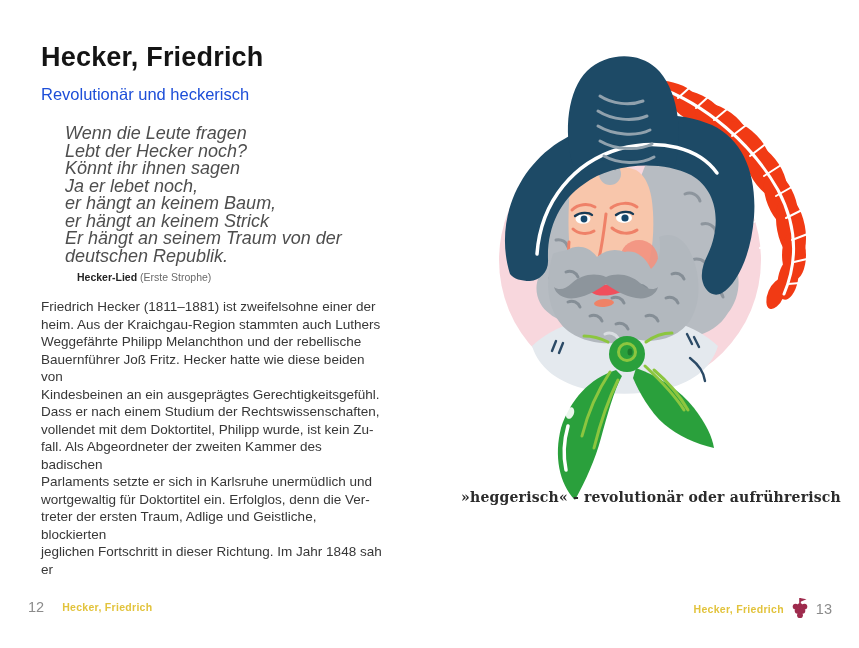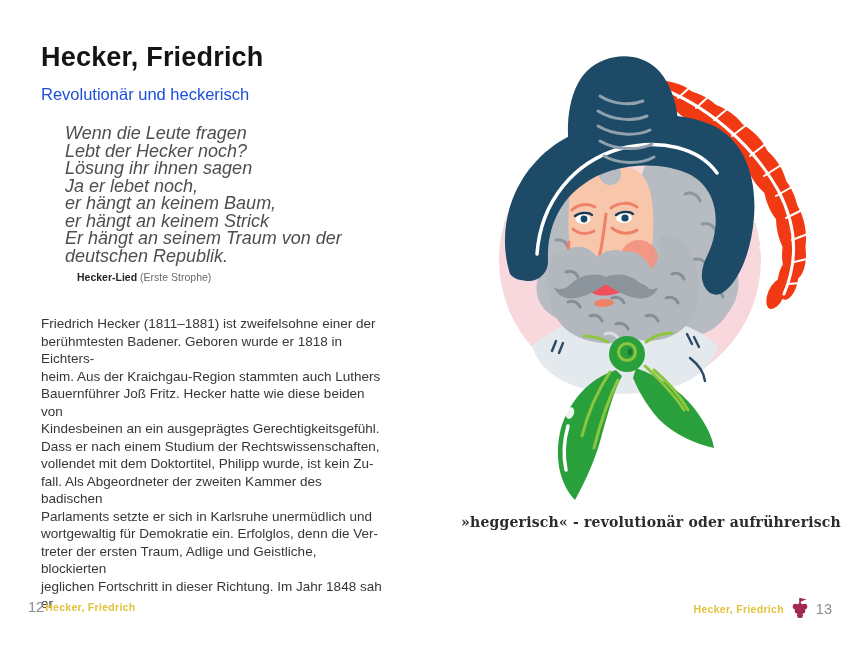--- a/index.html
+++ b/index.html
@@ -8,67 +8,67 @@
     font-family:"Liberation Sans", sans-serif;overflow:hidden;
   }
   
   .page-left{position:absolute;left:41px;top:42px;width:342px;}
   .title{margin:0;font-size:27px;font-weight:700;color:#141414;letter-spacing:.2px;}
   .subtitle{margin:12px 0 0 0;font-size:16.5px;font-weight:400;color:#1d4ed8;}
   .poem{margin:21px 0 0 24px;font-style:italic;font-size:18px;line-height:17.5px;color:#4e4e4e;}
   .poem-source{margin:6px 0 0 36px;font-size:10.5px;color:#2e2e2e;}
   .poem-source .src-bold{font-weight:700;color:#242424;}
   .poem-source .src-detail{font-weight:400;color:#6a6a6a;margin-left:3px;}
-  .body-text{margin-top:32px;font-size:13.5px;line-height:17.5px;color:#373737;}
+  .body-text{margin-top:15px;font-size:13.5px;line-height:17.5px;color:#373737;}
   
   .illustration{position:absolute;left:440px;top:28px;width:420px;height:480px;}
   .caption{
-    position:absolute;left:455px;top:514px;width:392px;text-align:center;
+    position:absolute;left:455px;top:489px;width:392px;text-align:center;
     font-family:"DejaVu Serif", serif;font-size:14px;font-weight:600;
     letter-spacing:.2px;color:#2b2b2b;
   }
   
-  .footer-left{position:absolute;left:28px;top:599px;display:flex;align-items:center;gap:1px;}
+  .footer-left{position:absolute;left:28px;top:599px;display:flex;align-items:center;gap:18px;}
   .footer-right{position:absolute;right:27px;top:597px;display:flex;align-items:center;gap:7px;}
   .pagenum{font-size:14.5px;color:#8b8b8b;}
   .running{font-size:10.5px;font-weight:700;color:#e2c33c;letter-spacing:.3px;}
   .grape{width:18px;height:23px;display:block;}
 </style>
 </head>
 <body>
 
 <div class="spread">
 
   <section class="page-left">
     <h1 class="title">Hecker, Friedrich</h1>
     <h2 class="subtitle">Revolutionär und heckerisch</h2>
 
     <div class="poem">
       <div>Wenn die Leute fragen</div>
       <div>Lebt der Hecker noch?</div>
-      <div>Lösung ihr ihnen sagen</div>
+      <div>Könnt ihr ihnen sagen</div>
       <div>Ja er lebet noch,</div>
       <div>er hängt an keinem Baum,</div>
       <div>er hängt an keinem Strick</div>
       <div>Er hängt an seinem Traum von der deutschen Republik.</div>
     </div>
 
     <p class="poem-source"><span class="src-bold">Hecker-Lied</span><span class="src-detail">(Erste Strophe)</span></p>
 
     <div class="body-text">
       <div>Friedrich Hecker (1811–1881) ist zweifelsohne einer der</div>
-      <div>berühmtesten Badener. Geboren wurde er 1818 in Eichters-</div>
       <div>heim. Aus der Kraichgau-Region stammten auch Luthers</div>
+      <div>Weggefährte Philipp Melanchthon und der rebellische</div>
       <div>Bauernführer Joß Fritz. Hecker hatte wie diese beiden von</div>
       <div>Kindesbeinen an ein ausgeprägtes Gerechtigkeitsgefühl.</div>
       <div>Dass er nach einem Studium der Rechtswissenschaften,</div>
       <div>vollendet mit dem Doktortitel, Philipp wurde, ist kein Zu-</div>
       <div>fall. Als Abgeordneter der zweiten Kammer des badischen</div>
       <div>Parlaments setzte er sich in Karlsruhe unermüdlich und</div>
-      <div>wortgewaltig für Demokratie ein. Erfolglos, denn die Ver-</div>
+      <div>wortgewaltig für Doktortitel ein. Erfolglos, denn die Ver-</div>
       <div>treter der ersten Traum, Adlige und Geistliche, blockierten</div>
       <div>jeglichen Fortschritt in dieser Richtung. Im Jahr 1848 sah er</div>
 
     </div>
   </section>
 
   <svg class="illustration" viewBox="0 0 420 480" xmlns="http://www.w3.org/2000/svg">
 
     <circle cx="190" cy="232" r="131" fill="#f8d7dd"></circle>
 

